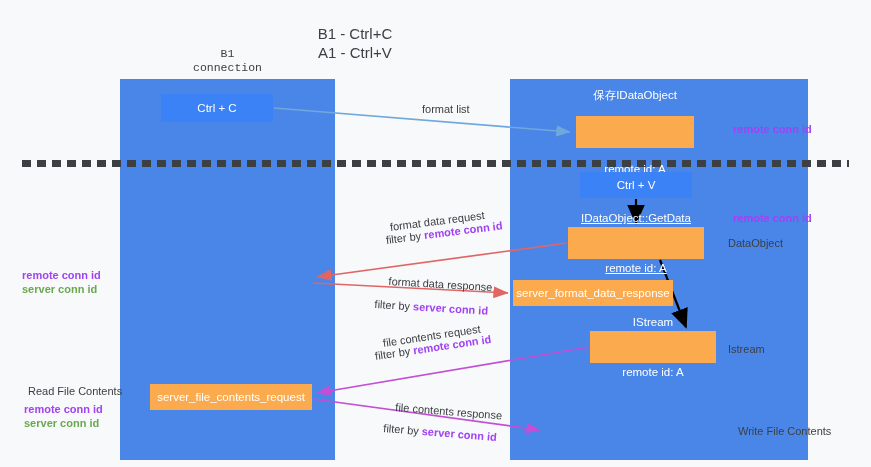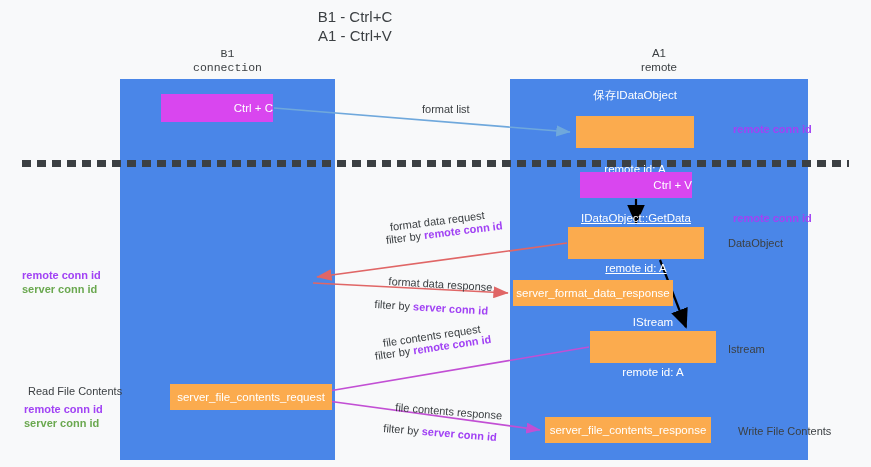--- a/index.html
+++ b/index.html
@@ -11,21 +11,21 @@
     overflow:hidden;
     position:relative;
   }
   #stage{position:absolute;left:0;top:0;width:871px;height:467px;}
 
   
   #wires{position:absolute;left:0;top:0;width:871px;height:467px;pointer-events:none;}
 
   
   .title{
-    position:absolute;left:0;top:7px;width:710px;text-align:center;
+    position:absolute;left:0;top:24px;width:710px;text-align:center;
     font-size:15px;line-height:19px;color:#3c4043;white-space:pre-line;
   }
 
   
   .col{position:absolute;background:#4a86e8;}
   #col-b1{left:120px;top:79px;width:215px;height:381px;}
   #col-a1{left:510px;top:79px;width:298px;height:381px;}
 
   .col-head{
     position:absolute;text-align:center;font-size:11.5px;line-height:13.5px;
@@ -34,31 +34,31 @@
   #head-b1{left:120px;width:215px;font-family:Liberation Mono, monospace;}
   #head-a1{left:510px;width:298px;}
 
   
   .node{
     position:absolute;display:flex;flex-direction:column;align-items:center;
     justify-content:center;text-align:center;color:#ffffff;
     font-size:11.5px;line-height:14px;box-sizing:border-box;
   }
   .node .l2{font-size:11.5px;margin-top:36px;}
-  .green{background:#d946ef;align-items:flex-end;}
+  .green{background:#3b82f6;}
   .orange{background:#fbab4e;}
 
   #n-ctrlc{left:161px;top:94px;width:112px;height:28px;}
   #n-dataobj{left:576px;top:116px;width:118px;height:32px;gap:24px;}
   #n-ctrlv{left:580px;top:172px;width:112px;height:26px;}
   #n-getdata{left:568px;top:227px;width:136px;height:32px;text-decoration:underline;}
   #n-sfdreq{left:152px;top:268px;width:160px;height:26px;}
   #n-sfdresp{left:513px;top:280px;width:160px;height:26px;}
   #n-istream{left:590px;top:331px;width:126px;height:32px;}
-  #n-sfcreq{left:150px;top:384px;width:162px;height:26px;margin-left:20px;}
+  #n-sfcreq{left:150px;top:384px;width:162px;height:26px;}
   #n-sfcresp{left:545px;top:417px;width:166px;height:26px;}
 
   
   .lbl{position:absolute;font-size:11px;line-height:14px;color:#3c4043;white-space:nowrap;}
   .lbl.rot1{transform:rotate(-7.2deg);transform-origin:left top;}
   .lbl.rot2{transform:rotate(3.4deg);transform-origin:left top;}
   .lbl.rot3{transform:rotate(-8.4deg);transform-origin:left top;}
   .lbl.rot4{transform:rotate(4.6deg);transform-origin:left top;}
   .purple{color:#a142f4;font-weight:bold;}
   .greentxt{color:#6aa84f;font-weight:bold;}
@@ -99,22 +99,20 @@
 <div id="stage">
 
   <div class="title">B1 - Ctrl+C
 A1 - Ctrl+V</div>
 
   <div class="col" id="col-b1"></div>
   <div class="col" id="col-a1"></div>
 
   <div class="col-head" id="head-b1">B1
 connection</div>
-  <div class="col-head" id="head-a1">A1
-remote</div>
 
   <svg id="wires" viewBox="0 0 871 467">
     <defs>
       <marker id="ah-blue" markerWidth="9" markerHeight="7" refX="8.6" refY="3.5" orient="auto">
         <path d="M0,0 L9,3.5 L0,7 Z" fill="#6fa8dc"></path>
       </marker>
       <marker id="ah-red" markerWidth="9" markerHeight="7" refX="8.6" refY="3.5" orient="auto">
         <path d="M0,0 L9,3.5 L0,7 Z" fill="#e06666"></path>
       </marker>
       <marker id="ah-mag" markerWidth="9" markerHeight="7" refX="8.6" refY="3.5" orient="auto">
@@ -167,23 +165,20 @@
 
   <div class="node orange" id="n-istream">
     <div>IStream</div>
     <div class="l2">remote id: A</div>
   </div>
 
   <div class="node orange" id="n-sfcreq">
     <div>server_file_contents_request</div>
   </div>
 
-  <div class="node orange" id="n-sfcresp">
-    <div>server_file_contents_response</div>
-  </div>
 
   <div class="lbl" id="t-formatlist">format list</div>
 
   <div class="lbl rot1" id="t-fdr1">format data request</div>
   <div class="lbl rot1" id="t-fdr2"><span>filter by </span><span class="purple">remote conn id</span></div>
 
   <div class="lbl rot2" id="t-fdresp1">format data response</div>
   <div class="lbl rot2" id="t-fdresp2"><span>filter by </span><span class="purple">server conn id</span></div>
 
   <div class="lbl rot3" id="t-fcr1">file contents request</div>

